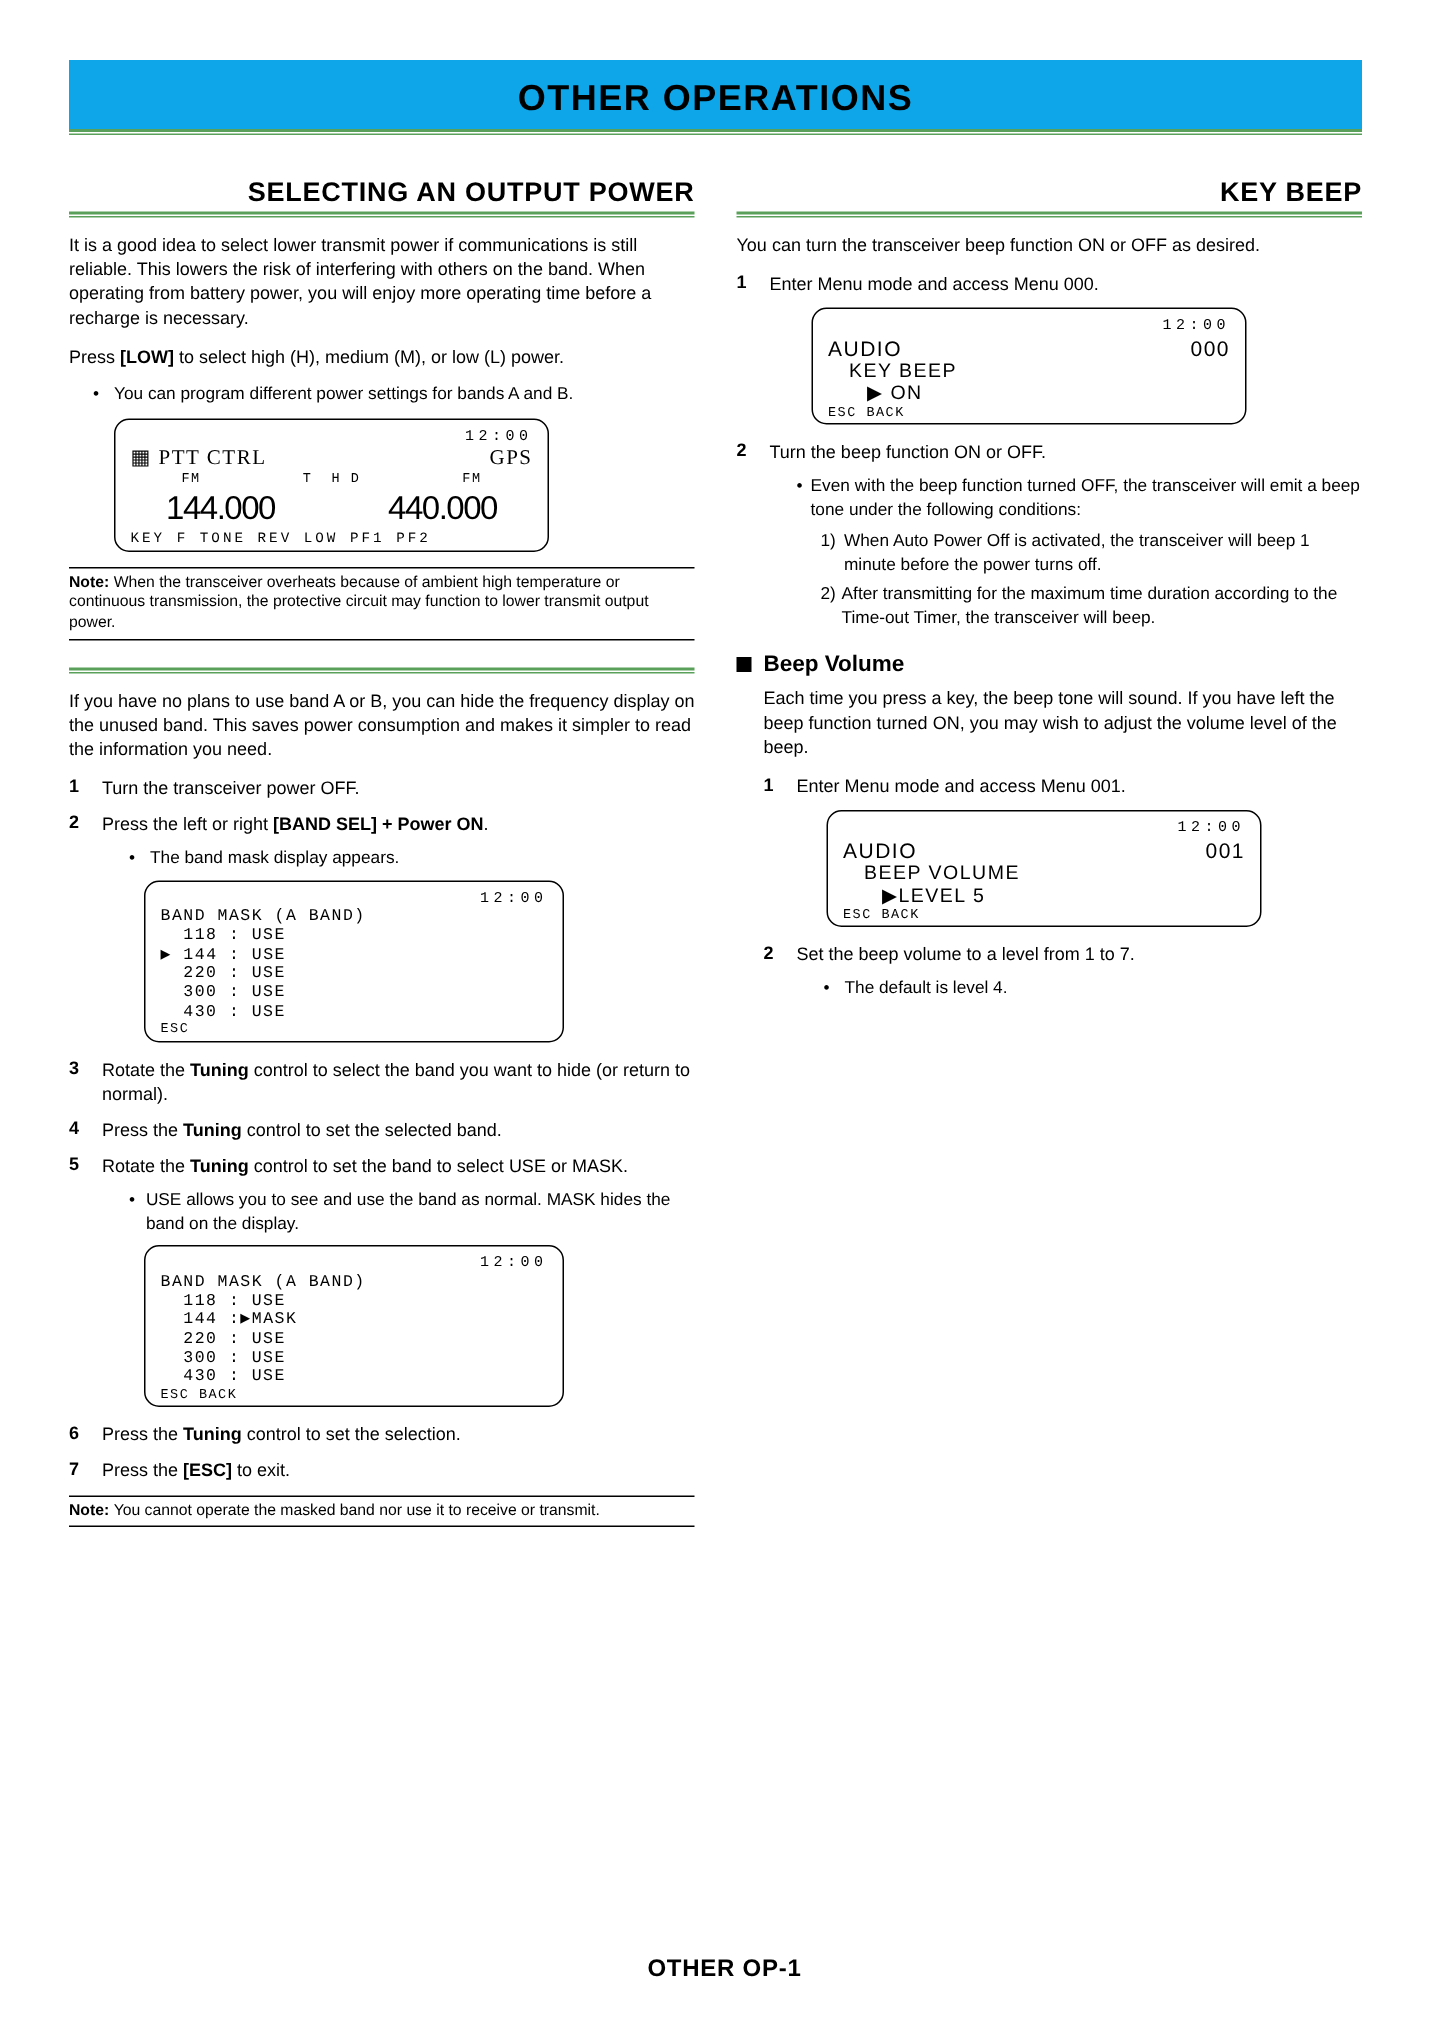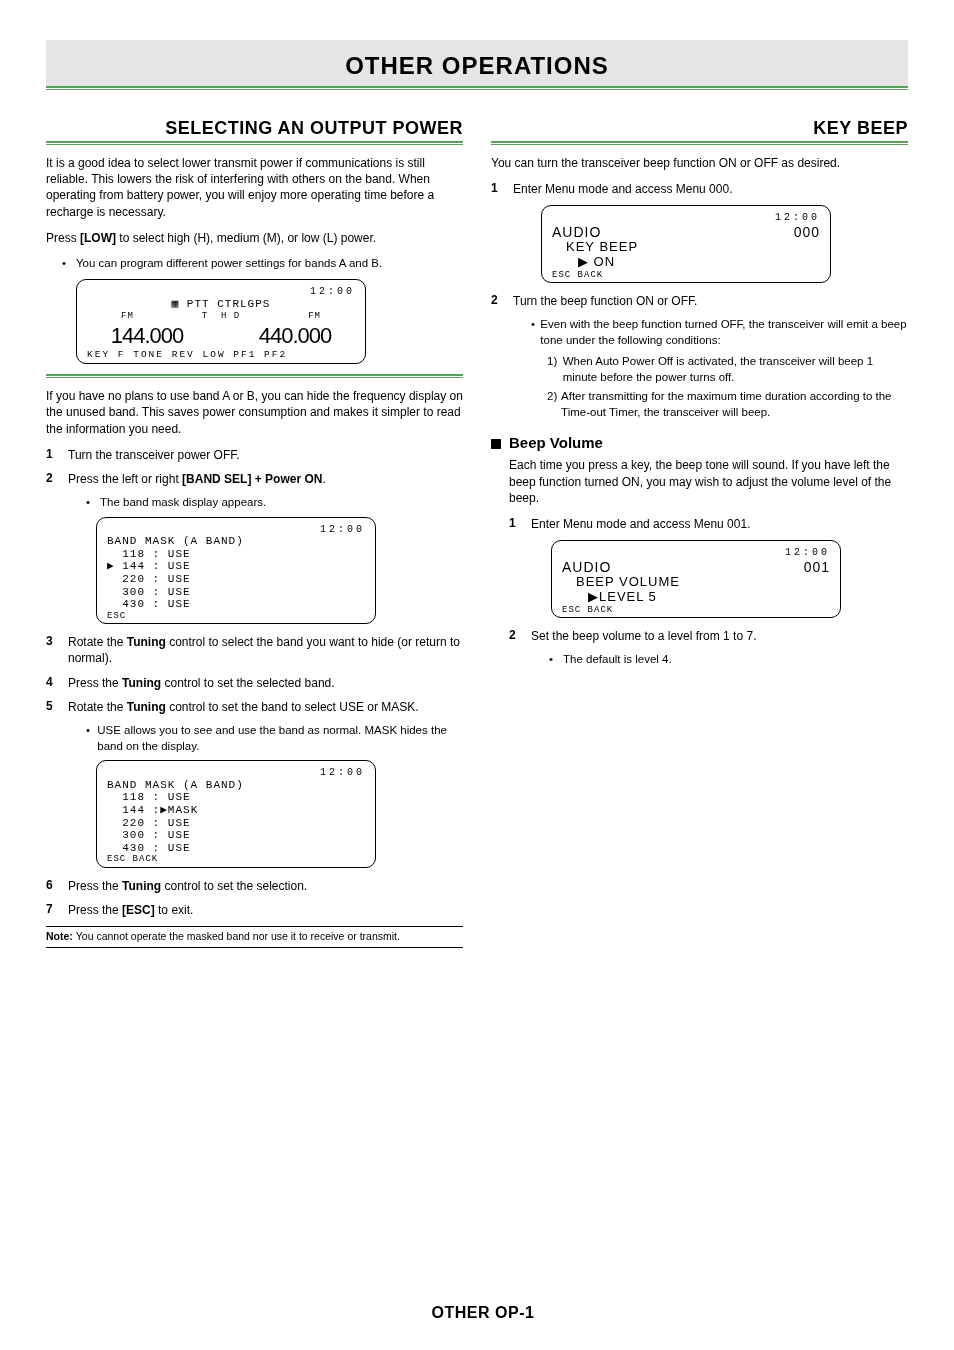--- a/index.html
+++ b/index.html
@@ -10,21 +10,21 @@
     background: #fff;
   }
   .page {
     width: 954px;
     height: 1350px;
     box-sizing: border-box;
     padding: 40px 46px 30px 46px;
     position: relative;
   }
   .title-band {
-    background: #e5e5e5;
+    background: #0ea5e9;
     padding: 12px 0 6px 0;
     text-align: center;
   }
   .title-band h1 {
     font-family: Arial, Helvetica, sans-serif;
     font-weight: bold;
     font-size: 24px;
     letter-spacing: 1px;
     margin: 0;
   }
@@ -188,37 +188,40 @@
       <p>
         <span>Press </span><b>[LOW]</b><span> to select high (H), medium (M), or low (L) power.</span>
       </p>
       <div class="bullet">
         <span class="dot">•</span>
           <span>You can program different power settings for bands A and B.</span>
       </div>
 
       <div class="lcd">
         <div class="time">12:00</div>
-        <div class="row" style="display:flex;justify-content:center;font-size:11px;">
+        <div class="row" style="display:flex;justify-content:space-between;font-size:14px;font-family:Liberation Serif, serif;">
           <span>▦ <span>PTT CTRL</span></span>
           <span></span>
           <span>GPS</span>
         </div>
         <div class="row" style="display:flex;justify-content:space-around;font-size:9px;">
           <span>FM</span>
           <span><span>T</span>  <span>H D</span></span>
           <span>FM</span>
         </div>
         <div class="big">
           <span>144.000</span>
           <span>440.000</span>
         </div>
         <div class="foot">KEY  F  TONE REV  LOW  PF1  PF2</div>
       </div>
 
+      <div class="note-box">
+        <b>Note:  </b><span>When the transceiver overheats because of ambient high temperature or continuous transmission, the protective circuit may function to lower transmit output power.</span>
+      </div>
 
       <div class="section-rule"></div>
 
       <p>If you have no plans to use band A or B, you can hide the frequency display on the unused band.  This saves power consumption and makes it simpler to read the information you need.</p>
 
       <div class="num-list">
         <span class="n">1</span>
           <span class="t">Turn the transceiver power OFF.</span>
       </div>
       <div class="num-list">

